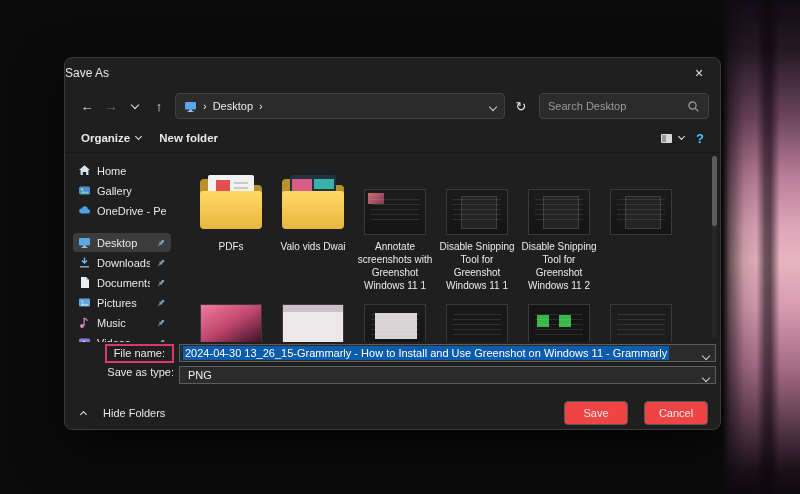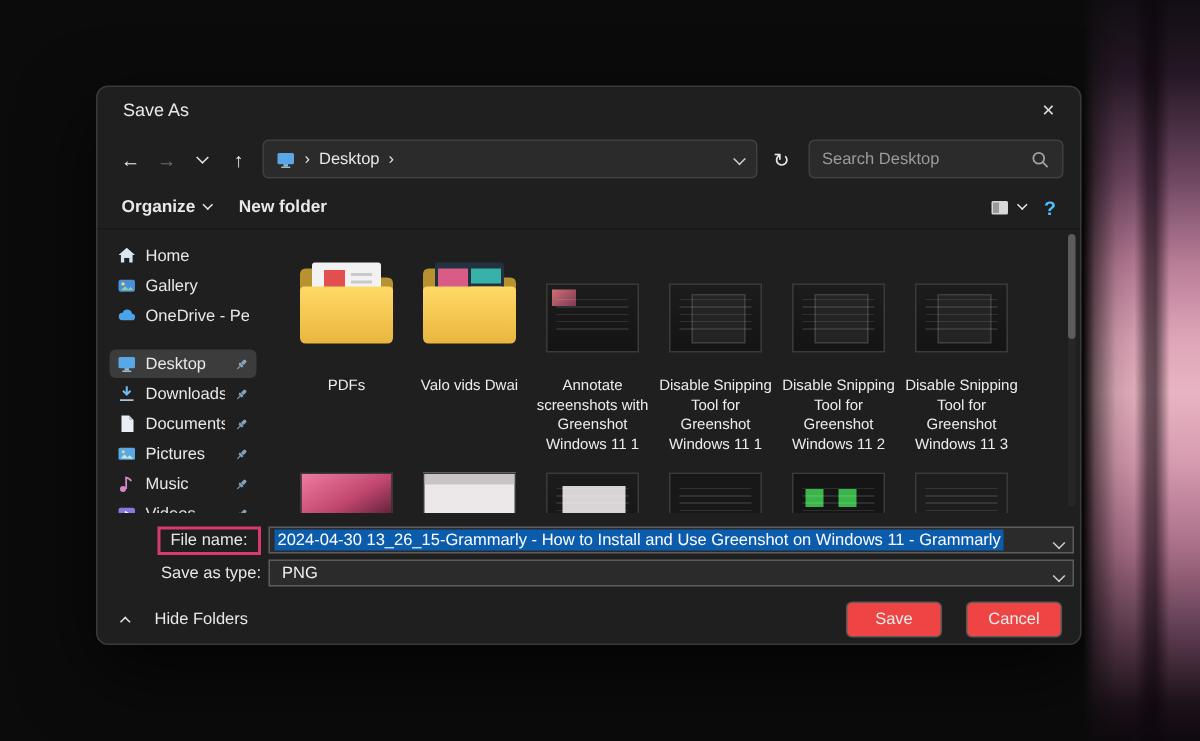--- a/index.html
+++ b/index.html
@@ -17,21 +17,21 @@
   }
   .wp-shade { position:absolute; inset:0;
     background: linear-gradient(90deg,#0b0b0b 0%,rgba(11,11,11,.4) 10%,rgba(0,0,0,0) 28%,rgba(0,0,0,0) 44%,rgba(12,5,12,.55) 55%,rgba(12,5,12,.6) 62%,rgba(0,0,0,0) 74%);
   }
   
   .dialog {
     position:absolute; left:64px; top:57px; width:657px; height:373px;
     background:#1f1f1f; border:1px solid #3a3a3a; border-radius:8px;
     box-shadow: 0 18px 50px rgba(0,0,0,.7);
   }
-  .titlebar { position:absolute; top:0; left:0; right:0; height:30px; display:flex; align-items:center; padding-left:17px; font-size:12px; }
+  .titlebar { position:absolute; top:0; left:0; right:0; height:30px; display:flex; align-items:center; padding-left:0; font-size:12px; }
   .close-btn { margin-left:auto; width:42px; height:29px; background:transparent; border:none; color:#e0e0e0; font-size:14px; border-top-right-radius:8px; }
   
   .navrow { position:absolute; top:30px; left:0; right:0; height:36px; display:flex; align-items:center; padding:0 10px; }
   .icon-btn { width:24px; height:24px; flex:none; display:flex; align-items:center; justify-content:center; background:transparent; border:none; color:#e8e8e8; font-size:13px; border-radius:4px; }
   .icon-btn.disabled { color:#6d6d6d; }
   .addressbar { width:330px; height:26px; margin-left:4px; background:#2b2b2b; border:1px solid #404040; border-radius:4px; display:flex; align-items:center; gap:6px; padding:0 8px; font-size:11px; }
   .addr-chev { margin-left:auto; color:#cfcfcf; }
   .refresh { margin-left:4px; }
   .searchbox { width:170px; height:26px; margin-left:6px; background:#2b2b2b; border:1px solid #404040; border-radius:4px; display:flex; align-items:center; padding:0 8px; font-size:11px; color:#9b9b9b; }
   .searchbox .sp { flex:1; white-space:nowrap; overflow:hidden; }
@@ -46,40 +46,40 @@
   .side-item { height:19px; margin-bottom:1px; display:flex; align-items:center; gap:6px; padding:0 5px; border-radius:4px; }
   .side-item.selected { background:#3c3c3c; }
   .side-item .lbl { flex:1; white-space:nowrap; overflow:hidden; }
   .side-gap { height:12px; }
   .sicon { flex:none; width:13px; height:13px; display:flex; }
   .pin { flex:none; width:10px; height:10px; display:flex; opacity:.9; }
   .filearea { flex:1; position:relative; overflow:hidden; padding:6px 0 0 16px; }
   .grid { display:grid; grid-template-columns:repeat(6,80px); column-gap:2px; row-gap:12px; }
   .cell { display:flex; flex-direction:column; align-items:center; }
   .icon-area { height:76px; display:flex; align-items:flex-end; justify-content:center; }
-  .label { margin-top:16px; width:80px; min-height:52px; font-size:10px; line-height:13px; text-align:center; color:#ececec; }
+  .label { margin-top:5px; width:80px; min-height:52px; font-size:10px; line-height:13px; text-align:center; color:#ececec; }
   .label.one { min-height:52px; }
   .th { position:relative; width:62px; height:46px; background:linear-gradient(#1c1c1c,#141414); border:1px solid #3a3a3a; overflow:hidden; }
   .th::after { content:""; position:absolute; left:6px; right:6px; top:9px; height:24px;
     background:repeating-linear-gradient(180deg,rgba(255,255,255,.10) 0 1px,transparent 1px 5px); }
   .th.annotate::before { content:""; position:absolute; left:3px; top:3px; width:16px; height:11px; background:linear-gradient(135deg,#cf6f74,#7e3a54); }
   .th.snip::before { content:""; position:absolute; left:14px; top:6px; width:34px; height:31px; background:#242424; border:1px solid #3f3f3f; }
   .th.plain::after { display:none; }
   .th.r2a { background:linear-gradient(150deg,#ef7ba0 0%,#c2476f 45%,#5d1f38 80%,#2a0f1b 100%); }
   .th.r2b { background:#ece8ea; }
   .th.r2b::before { content:""; position:absolute; left:0; top:0; right:0; height:7px; background:#c9c2c6; }
   .th.r2c::before { content:""; position:absolute; left:10px; top:8px; width:42px; height:26px; background:#d8d4d6; }
   .th.r2d { background:#181818; }
   .th.r2e { background:#151515; }
   .th.r2e::before { content:""; position:absolute; left:8px; top:10px; width:12px; height:12px; background:#39b54a; box-shadow:22px 0 0 #39b54a; }
   .th.r2f { background:#1d1d1d; }
   .scrollbar { position:absolute; top:3px; right:3px; width:5px; height:182px; background:#262626; border-radius:3px; }
   .scroll-thumb { width:5px; height:70px; background:#5c5c5c; border-radius:3px; }
   
-  .field-row { position:absolute; left:0; right:0; height:32px; display:flex; align-items:center; }
+  .field-row { position:absolute; left:0; right:0; height:32px; display:flex; align-items:flex-start; }
   .row-filename { top:286px; }
   .row-type { top:308px; }
   .label-cell { width:114px; flex:none; display:flex; justify-content:flex-end; align-items:center; padding-right:5px; font-size:11px; }
   .pink-box { border:2px solid #d63a6e; padding:1px 7px 2px; white-space:nowrap; }
   .fn-input, .type-select { flex:1; margin-right:4px; height:18px; background:#2b2b2b; border:1px solid #5c5c5c; display:flex; align-items:center; padding:0 18px 0 3px; position:relative; font-size:11px; overflow:hidden; }
   .type-select { padding-left:8px; color:#efefef; }
   .fn-sel { background:#0b5cad; color:#fff; white-space:nowrap; padding:1px 2px; overflow:hidden; }
   .dd-chev { position:absolute; right:6px; top:50%; margin-top:-4px; color:#cfcfcf; }
   
   .footer { position:absolute; left:0; right:0; top:338px; height:34px; display:flex; align-items:center; padding:0 12px; }
@@ -370,21 +370,20 @@
             <div class="icon-area">
               <div class="th snip"></div>
             </div>
             <div class="label">Disable Snipping Tool for Greenshot Windows 11 2</div>
           </div>
 
           <div class="cell">
             <div class="icon-area">
               <div class="th snip"></div>
             </div>
-            <div class="label">Disable Snipping Tool for Greenshot Windows 11 3</div>
           </div>
 
           <div class="cell">
               <div class="th r2a plain"></div>
             </div>
           <div class="cell">
               <div class="th r2b plain"></div>
             </div>
           <div class="cell">
               <div class="th r2c"></div>

